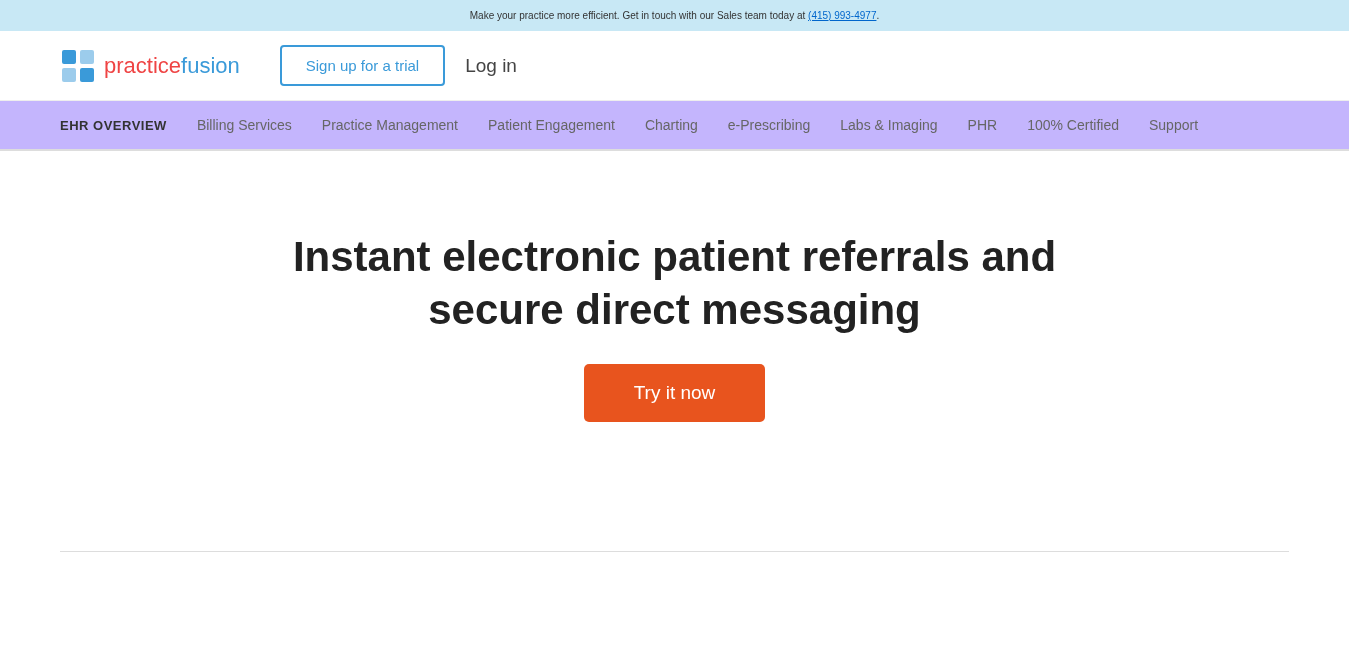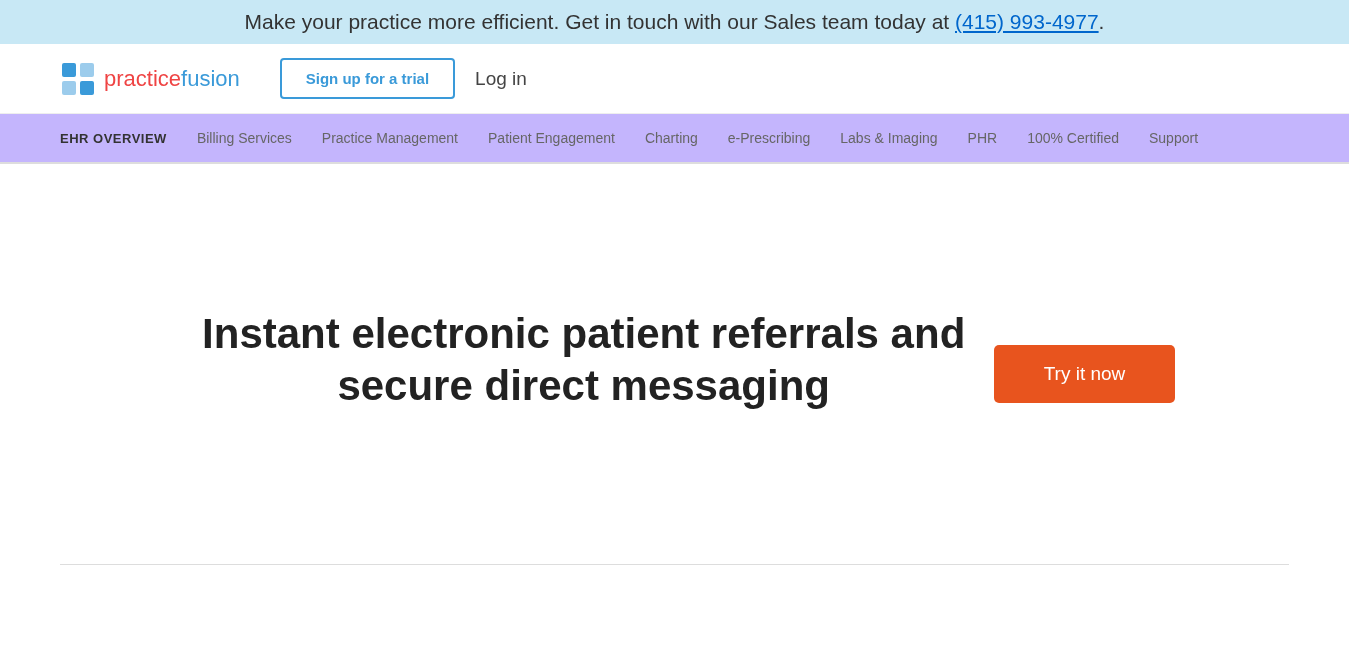--- a/index.html
+++ b/index.html
@@ -14,21 +14,21 @@
       color: #333;
       width: 1349px;
       min-height: 650px;
     }
 
     
     .top-banner {
       background: #c8e8f5;
       text-align: center;
       padding: 10px 20px;
-      font-size: 21px;
+      font-size: 10px;
       color: #333;
     }
 
     .top-banner a {
       color: #0066cc;
       text-decoration: underline;
     }
 
     
     .header {
@@ -90,21 +90,20 @@
 
     .btn-trial {
       border: 2px solid #3a9ad9;
       background: #fff;
       color: #3a9ad9;
       padding: 10px 24px;
       font-size: 15px;
       border-radius: 4px;
       cursor: pointer;
       white-space: nowrap;
-      font-weight: bold;
     }
 
     .btn-login {
       font-size: 19px;
       color: #444;
       background: none;
       border: none;
       cursor: pointer;
       text-decoration: none;
     }
@@ -134,23 +133,22 @@
       color: #333;
       font-weight: 700;
       font-size: 13px;
       letter-spacing: 0.5px;
       text-transform: uppercase;
     }
 
     
     .main-content {
       display: flex;
-      flex-direction: row;
-      align-items: center;
-      justify-content: center;
+      flex-direction: column;
+      align-items: center;
       padding: 80px 20px 60px;
       text-align: center;
       min-height: 400px;
     }
 
     .hero-title {
       font-size: 42px;
       font-weight: 700;
       color: #222;
       max-width: 820px;

